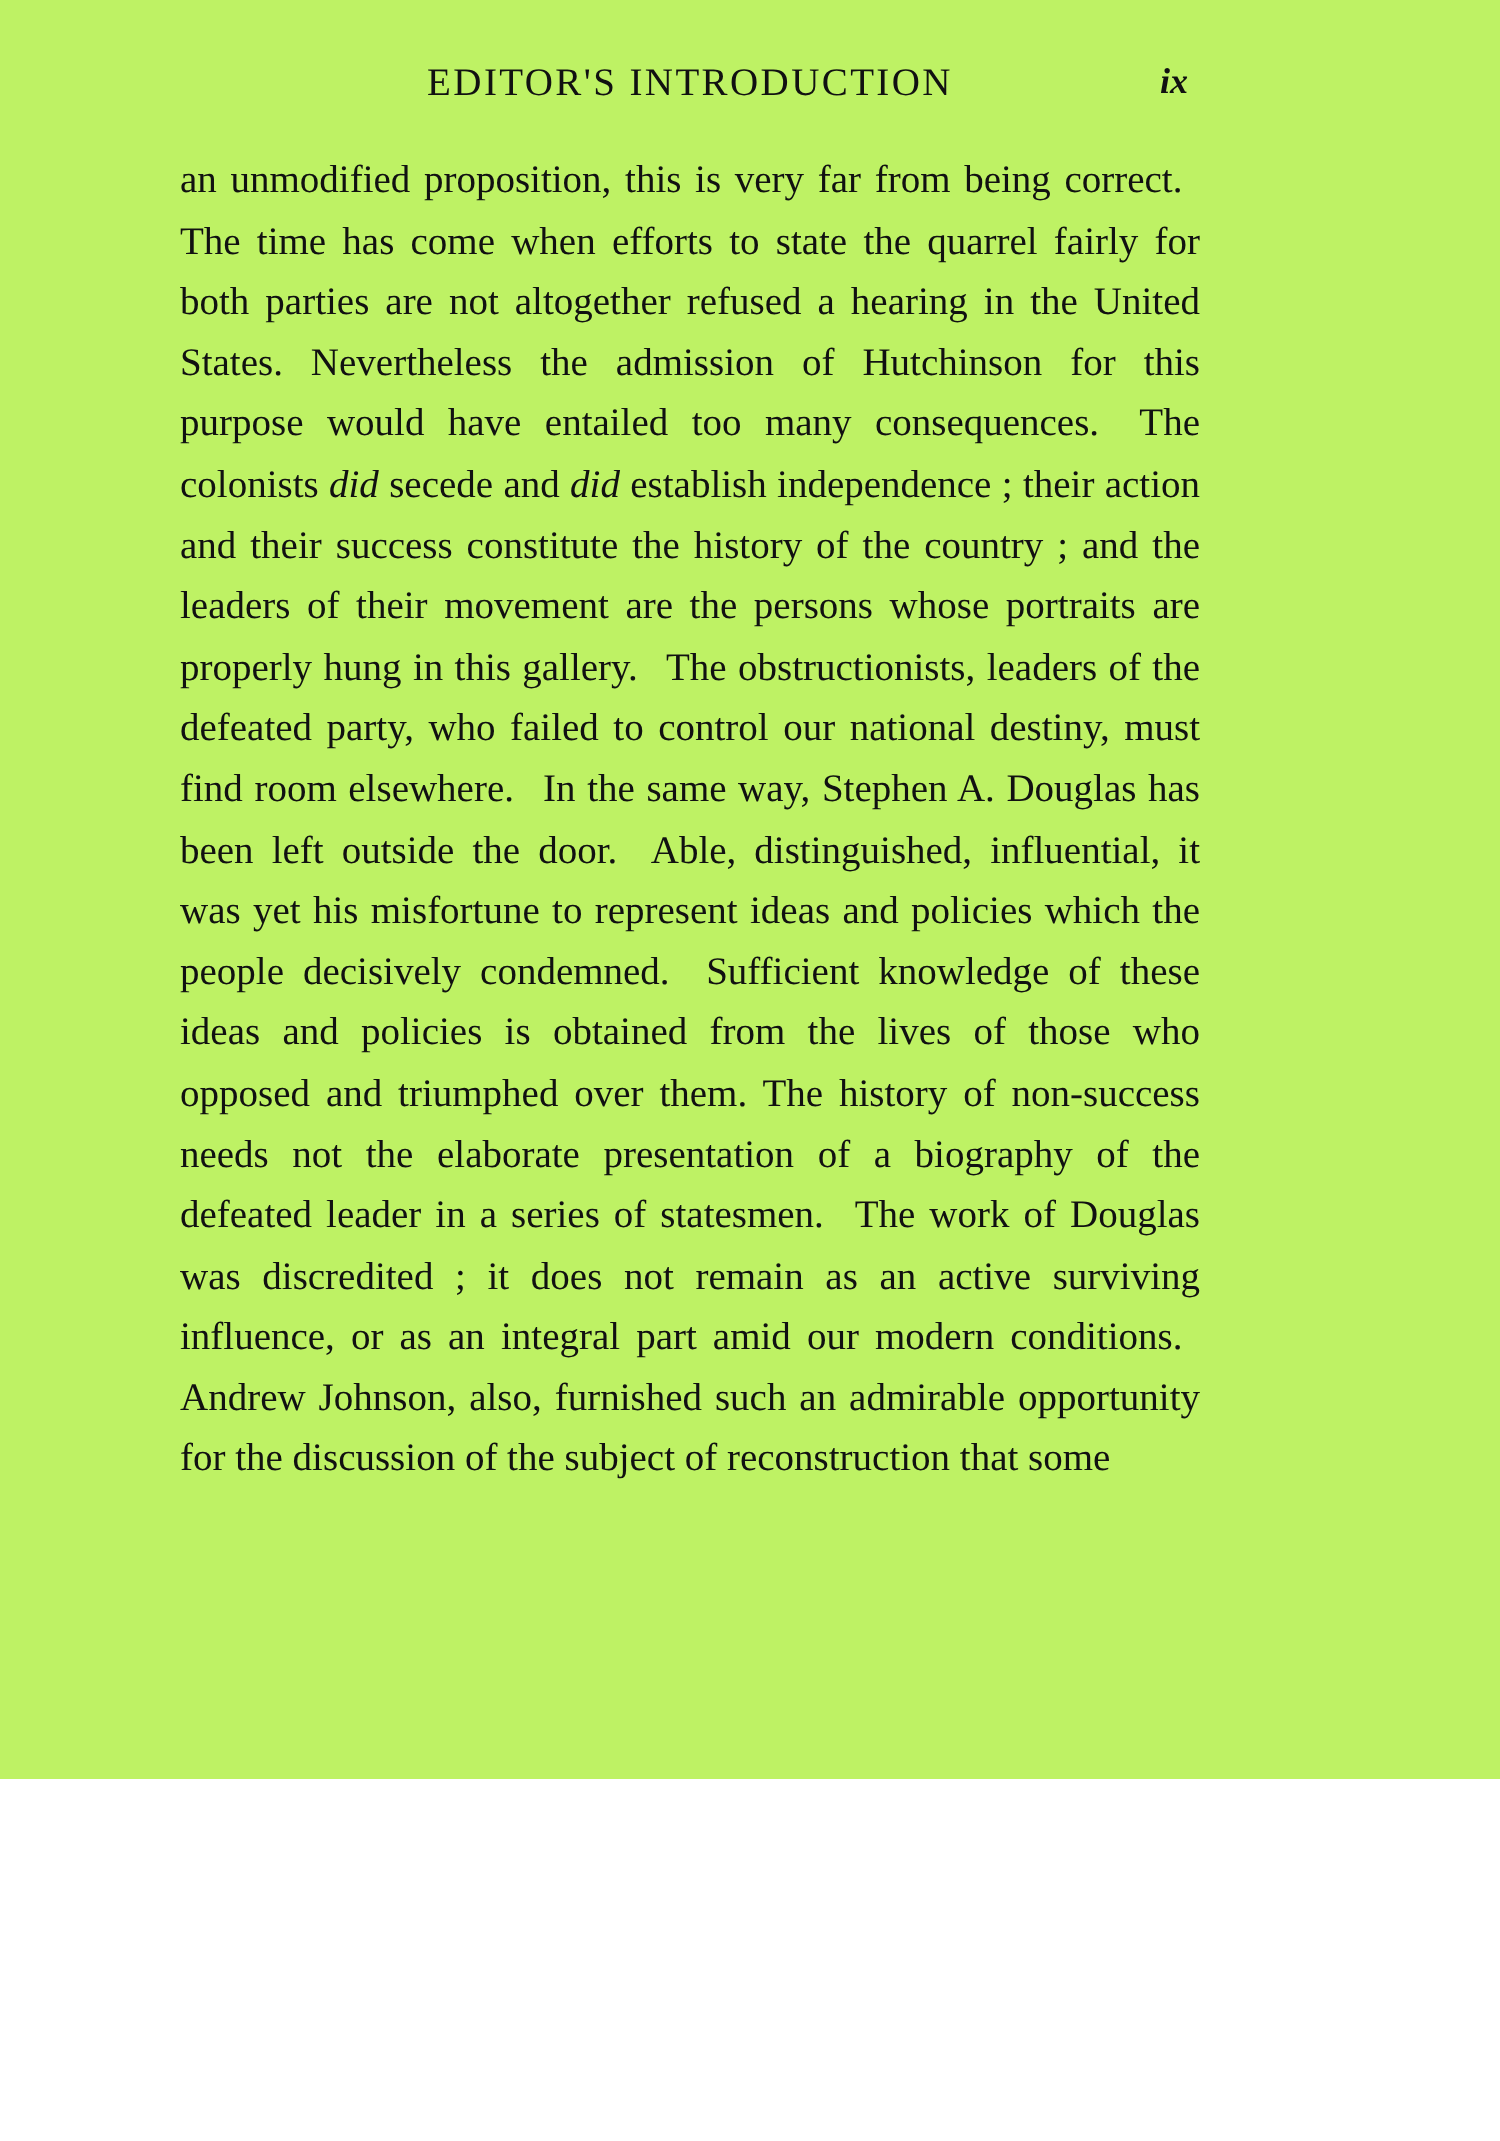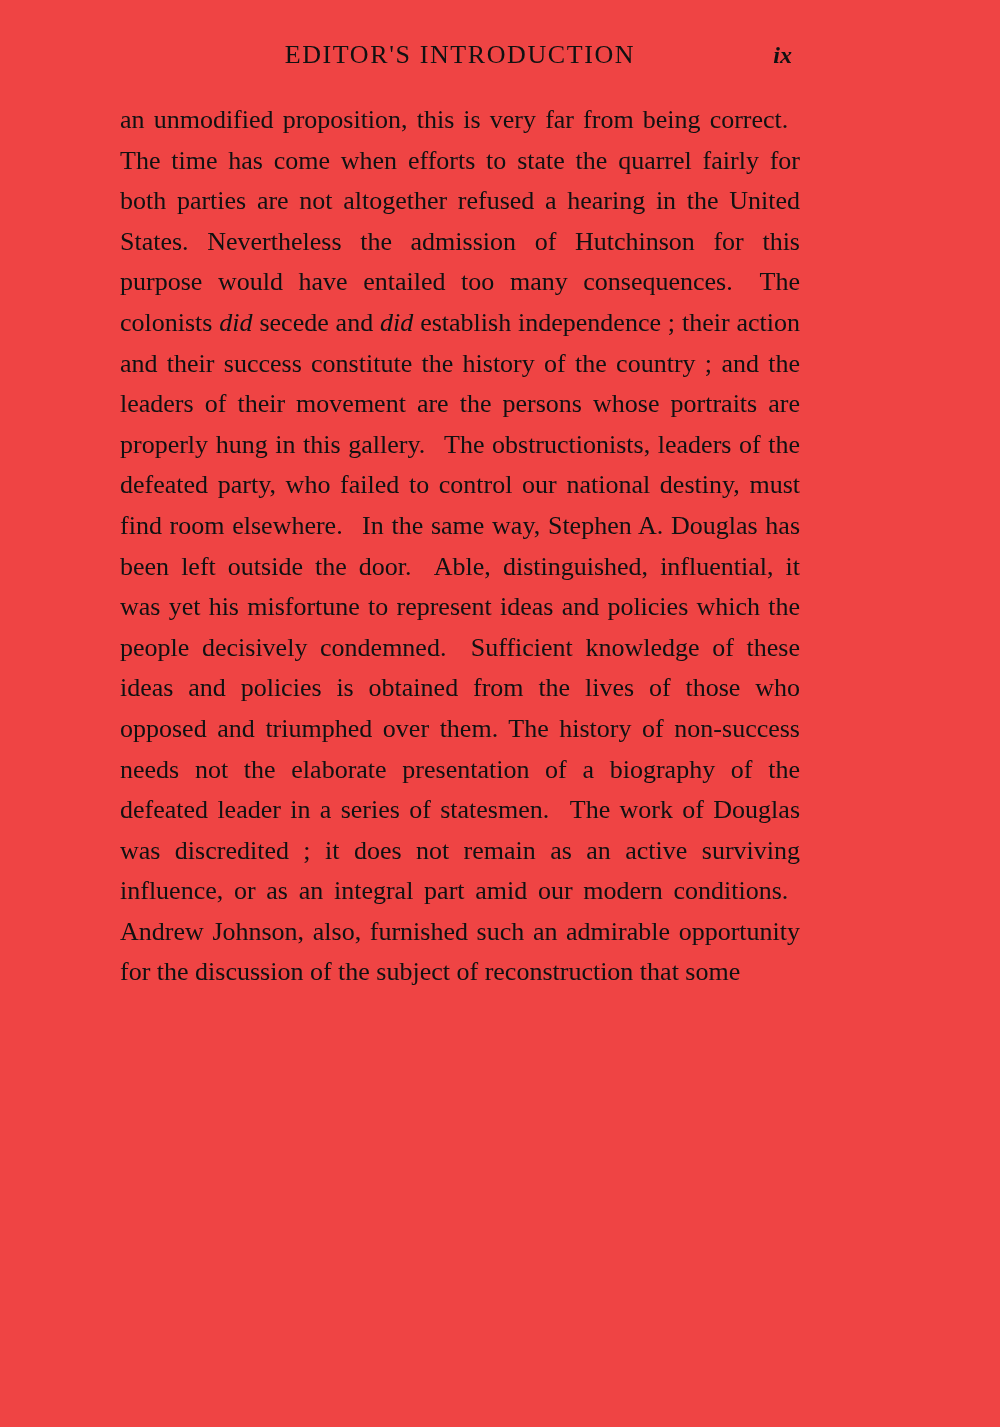--- a/index.html
+++ b/index.html
@@ -10,22 +10,22 @@
   body {
     width: 1000px;
     height: 1427px;
     font-family: "Liberation Serif", serif;
     color: #1a1a1a;
     overflow: hidden;
   }
   .page {
     position: relative;
     width: 1000px;
-    height: 1427px;
-    background: #ef4444;
+    height: 1186px;
+    background: #bef264;
   }
   .running-head {
     position: absolute;
     top: 40px;
     left: 120px;
     width: 680px;
     display: flex;
     align-items: baseline;
     justify-content: center;
   }

